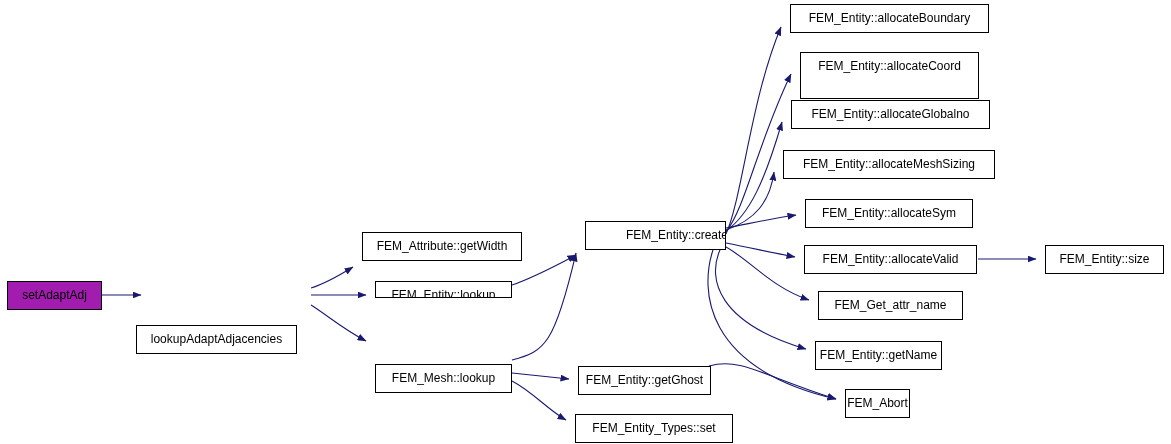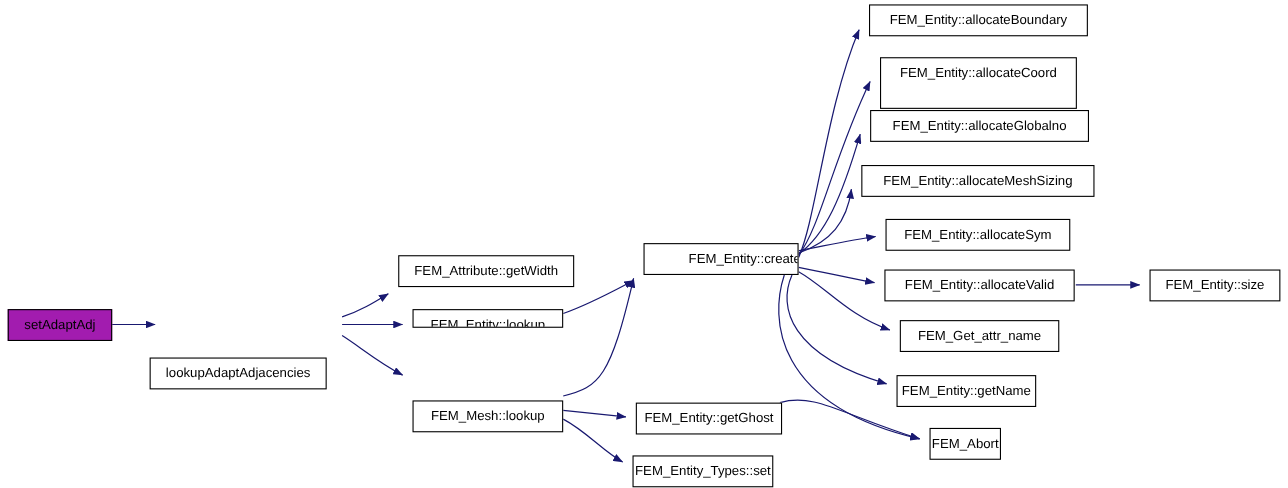--- a/index.html
+++ b/index.html
@@ -93,21 +93,21 @@
       </div>
       <div class="gnode" style="left: 375px; top: 354px; width: 137px; height: 29px; margin-top: 10px;">
         <span class="nlabel">FEM_Mesh::lookup</span>
       </div>
       <div class="gnode" style="left: 585px; top: 221px; width: 141px; height: 29px; padding-left: 40px;">
         <span class="nlabel">FEM_Entity::create</span>
       </div>
       <div class="gnode" style="left: 578px; top: 366px; width: 133px; height: 29px;">
         <span class="nlabel">FEM_Entity::getGhost</span>
       </div>
-      <div class="gnode" style="left: 575px; top: 414px; width: 128px; height: 29px;">
+      <div class="gnode" style="left: 575px; top: 414px; width: 158px; height: 29px;">
         <span class="nlabel">FEM_Entity_Types::set</span>
       </div>
       <div class="gnode" style="left: 790px; top: 4px; width: 199px; height: 29px;">
         <span class="nlabel">FEM_Entity::allocateBoundary</span>
       </div>
       <div class="gnode" style="left: 800px; top: 52px; width: 179px; height: 47px;">
         <span class="nlabel">FEM_Entity::allocateCoord</span>
       </div>
       <div class="gnode" style="left: 791px; top: 100px; width: 199px; height: 29px;">
         <span class="nlabel">FEM_Entity::allocateGlobalno</span>

